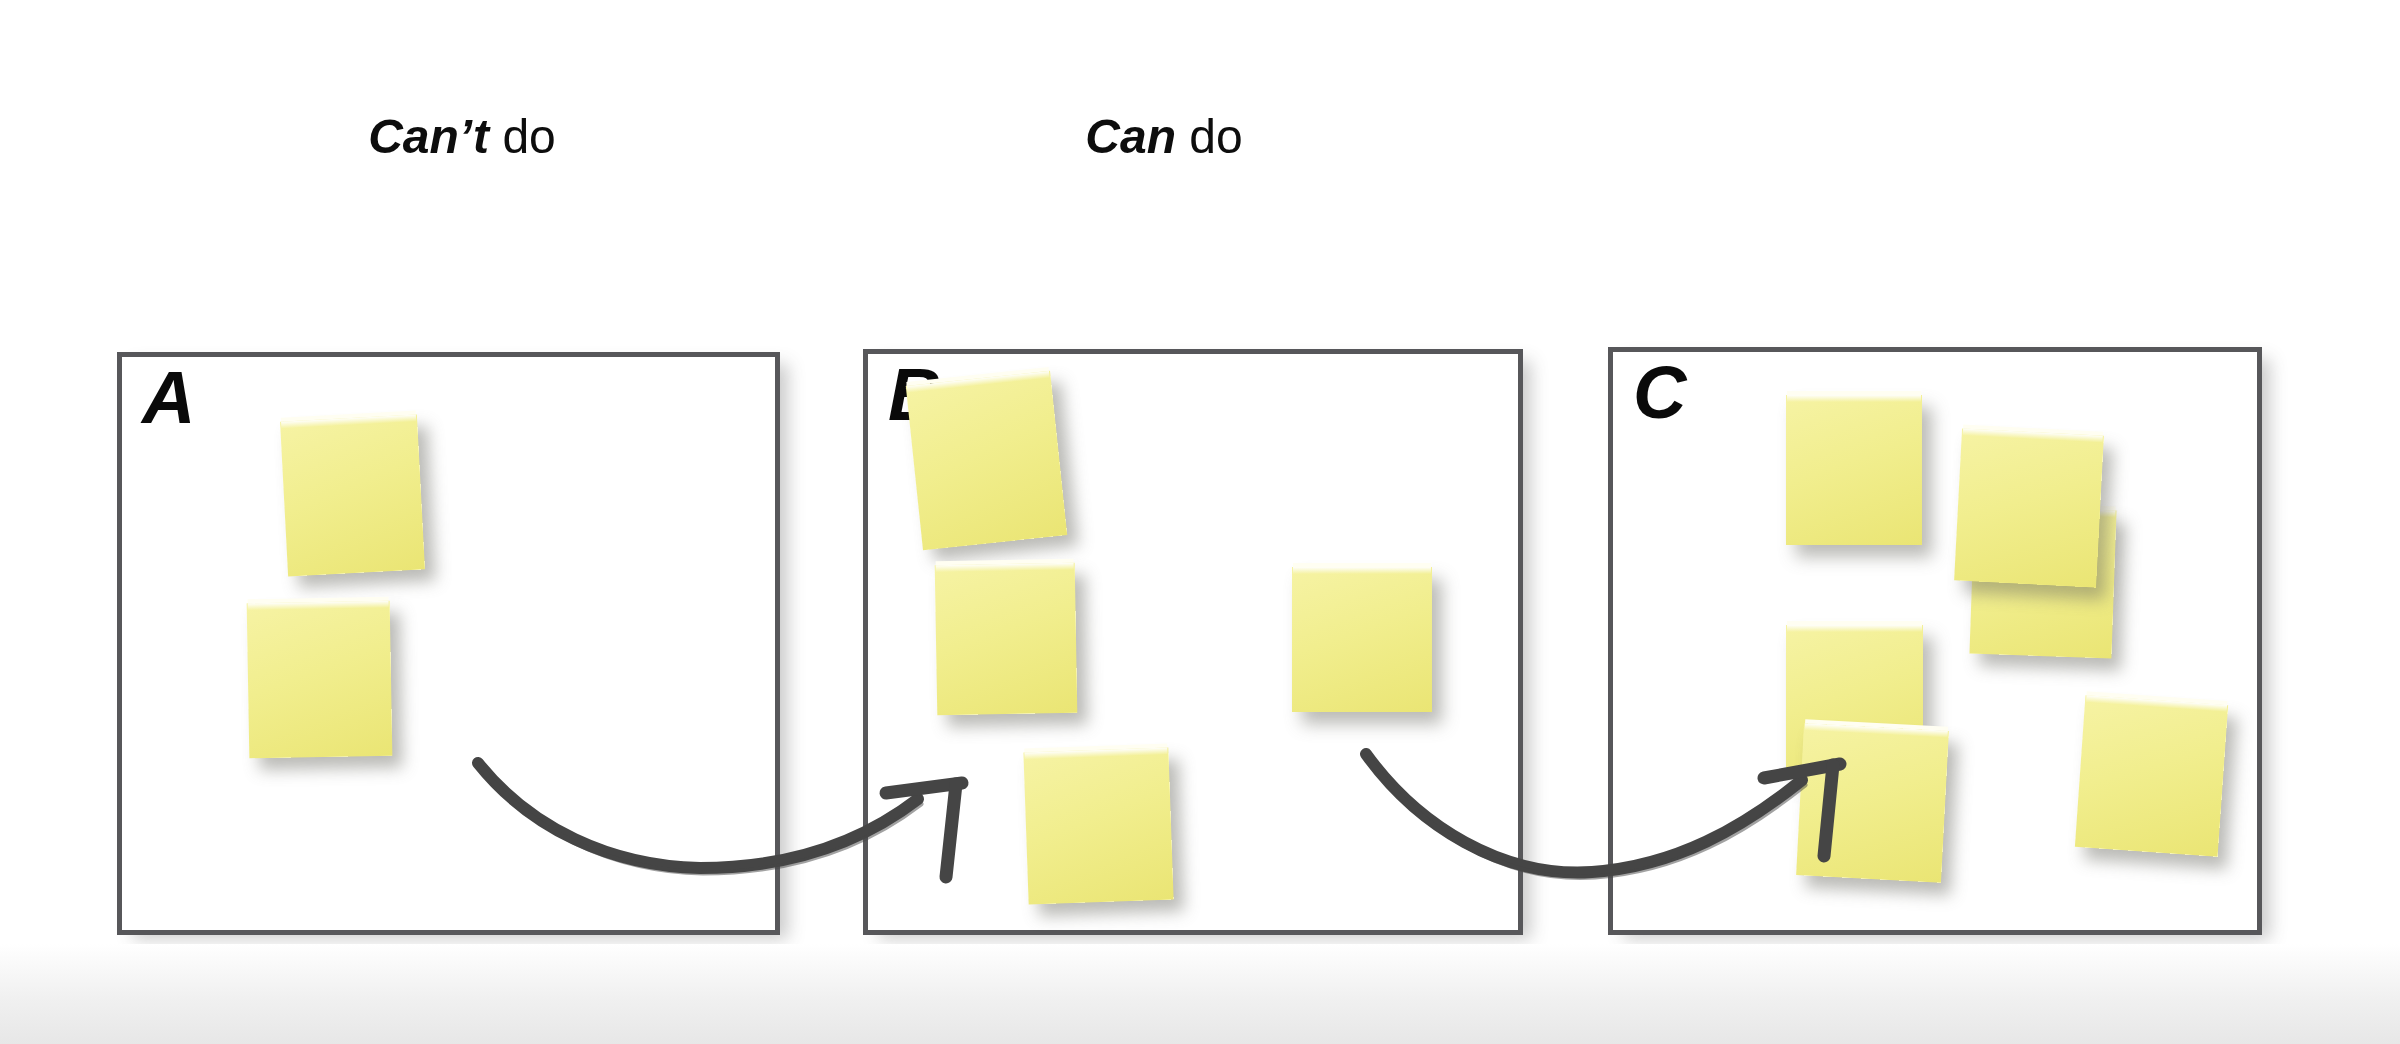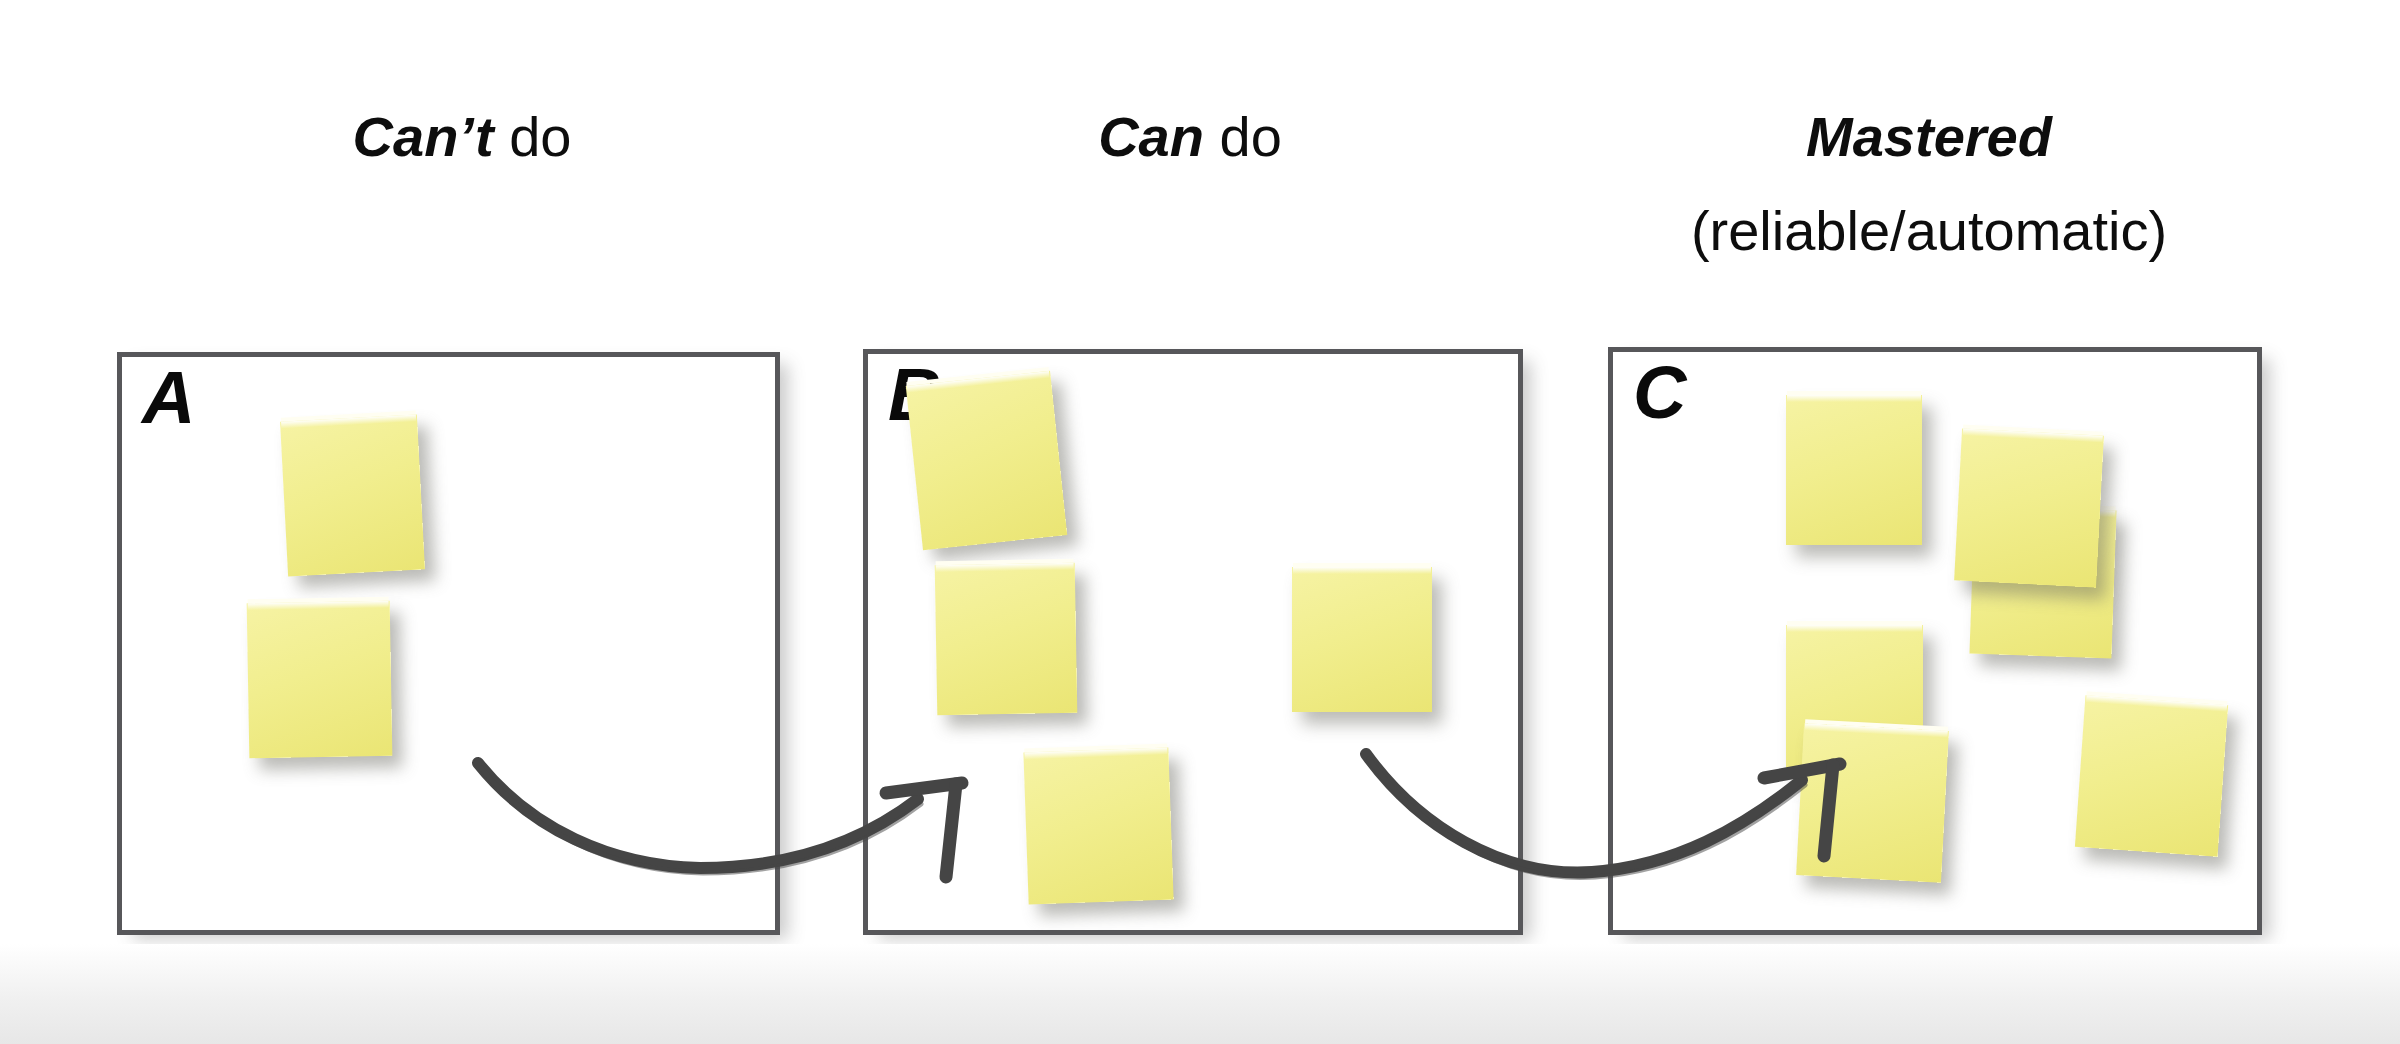--- a/index.html
+++ b/index.html
@@ -4,21 +4,21 @@
 <style>
   html,body{margin:0;padding:0;background:#fff;}
   .canvas{
     position:relative;width:2400px;height:1044px;overflow:hidden;
     background:var(--background,#ffffff);
     font-family:"Liberation Sans","DejaVu Sans",sans-serif;
     color:var(--text,#0d0d0d);
   }
   
   .heading{position:absolute;top:90px;width:800px;text-align:center;
-    font-size:56px;line-height:94px;color:var(--text,#0d0d0d);}
+    font-size:48px;line-height:94px;color:var(--text,#0d0d0d);}
   .heading .em{font-weight:bold;font-style:italic;}
   .hline2.em{font-weight:bold;font-style:italic;}
   
   .panel{position:absolute;background:#ffffff;
     border:5px solid var(--box-border,#57575a);
     box-shadow:12px 8px 16px -4px rgba(70,70,70,.28);}
   .panel-label{position:absolute;top:2px;left:20px;font-size:74px;line-height:1.05;
     font-weight:bold;font-style:italic;color:#0a0a0a;}
   .notes{position:absolute;left:0;top:0;right:0;bottom:0;}
   .note{position:absolute;
@@ -35,26 +35,22 @@
     background:linear-gradient(180deg,#ffffff 0%,#f0f0f0 55%,var(--footer-fade,#e7e7e7) 100%);}
 </style>
 </head>
 <body>
 
 <div class="canvas" style="--background: #ffffff; --footer-fade: #e7e7e7; --box-border: #57575a; --note-fill: #f1ee8e; --note-fill-light: #f6f3a4; --note-fill-dark: #eae574; --note-highlight: #fffef2; --arrow: #454545; --text: #0d0d0d;">
 
   <div class="heading" style="left:62px">
     <div class="hline1"><span class="em">Can’t</span><span> do</span></div>
   </div>
-  <div class="heading" style="left:790px">
+  <div class="heading" style="left:764px">
     <div class="hline1"><span class="em">Can</span><span> do</span></div>
-  </div>
-  <div class="heading" style="left:1529px">
-    <div class="hline1"><span class="em">Mastered</span><span></span></div>
-    <div class="hline2">(reliable/automatic)</div>
   </div>
 
   <div class="panel" style="left:117px;top:352px;width:653px;height:573px">
     <div class="panel-label">A</div>
     <div class="notes">
         <div class="note" style="left: 162px; top: 61px; width: 137px; height: 155px; transform: rotate(-3deg);"></div>
         <div class="note" style="left: 126px; top: 245px; width: 143px; height: 155px; transform: rotate(-1deg);"></div>
       </div>
   </div>
   <div class="panel" style="left:863px;top:349px;width:650px;height:576px">

